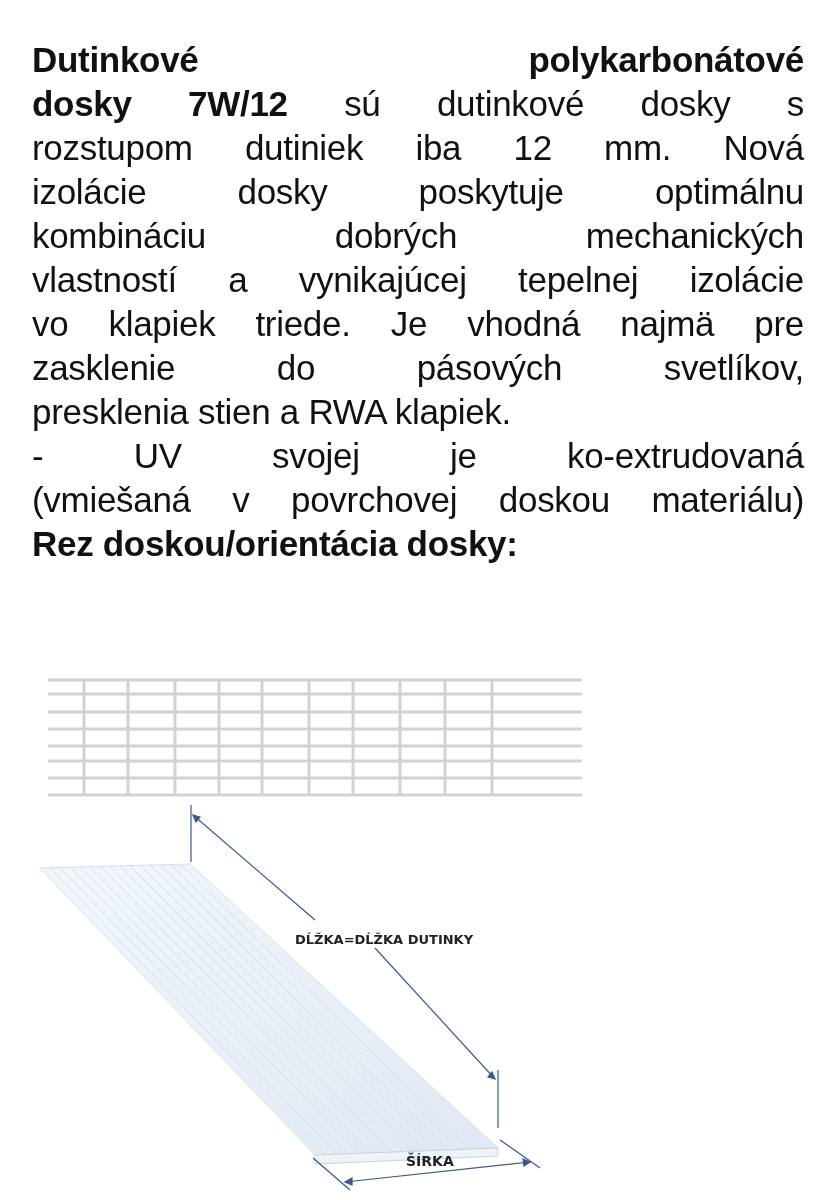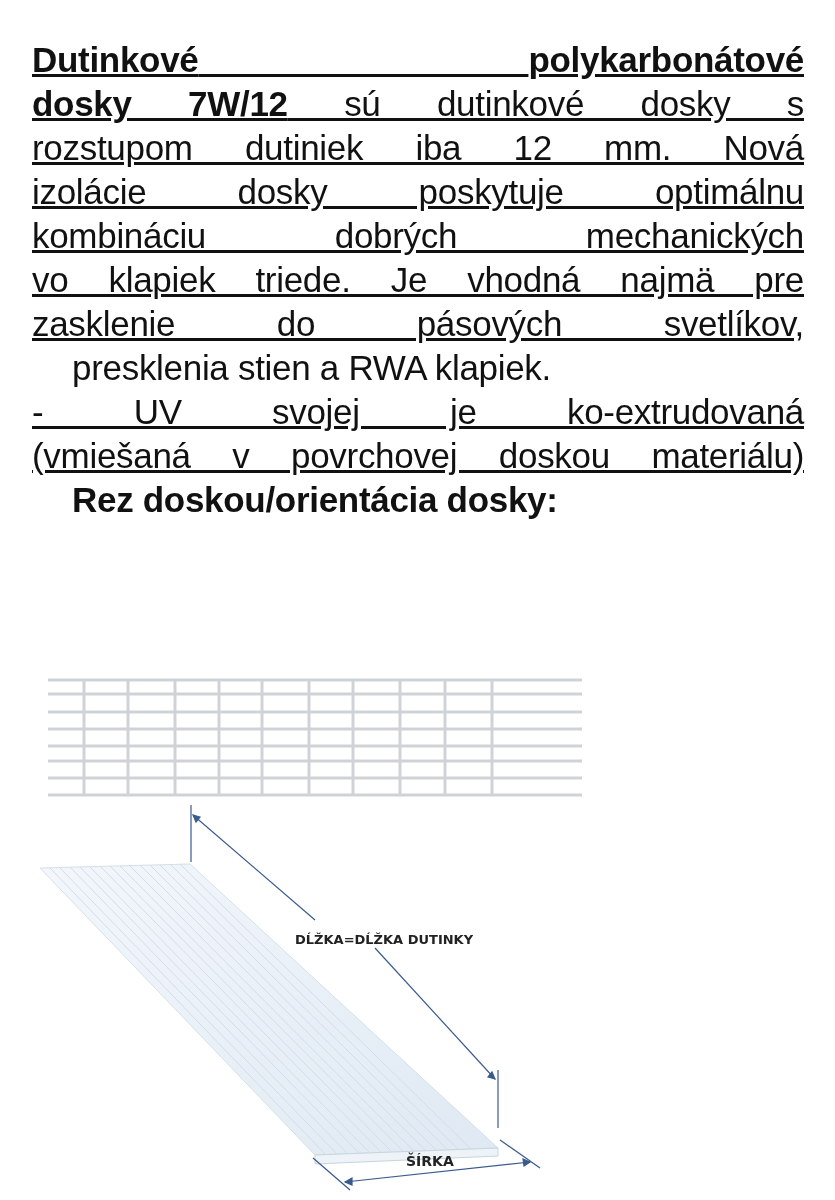--- a/index.html
+++ b/index.html
@@ -3,22 +3,22 @@
 <meta charset="utf-8">
 <style>
   html, body { margin: 0; padding: 0; background: #ffffff; }
   body { width: 835px; height: 1200px; position: relative; overflow: hidden; font-family: "Liberation Sans", sans-serif; color: #111; }
   .text-block {
     position: absolute; left: 32px; top: 38px; width: 772px;
     font-size: 35px; line-height: 44px; text-align: justify;
     letter-spacing: -0.3px;
   }
   .bold { font-weight: bold; }
-  .line-justify { display: block; text-align: justify; text-align-last: justify; text-decoration: underline; }
-  .line-left { display: block; text-align: left; margin-left: 40px; }
+  .line-justify { display: block; text-align: justify; text-align-last: justify; }
+  .line-left { display: block; text-align: left; }
   .heading { font-weight: bold; font-size: 35px; line-height: 44px; }
   .cross-section { position: absolute; left: 40px; top: 660px; width: 560px; height: 140px; }
   .sheet-diagram { position: absolute; left: 30px; top: 800px; width: 540px; height: 400px; }
   .watermark {
     position: absolute; right: 10px; top: 1196px;
     font-family: "DejaVu Sans", sans-serif; font-size: 30px;
     color: transparent; -webkit-text-stroke: 1px #cfcfcf; letter-spacing: 0.5px;
   }
   .label-length { font-family: "DejaVu Sans", sans-serif; font-weight: bold; font-size: 13px; fill: #222; }
   .label-width { font-family: "DejaVu Sans", sans-serif; font-weight: bold; font-size: 14px; fill: #222; }
@@ -28,20 +28,21 @@
 
 <div class="text-block">
   <span class="line-justify">
     <span class="bold">Dutinkové</span>
     <span class="bold">polykarbonátové</span>
   </span>
   <span class="line-justify"><span class="bold">dosky 7W/12</span><span> sú dutinkové dosky s</span></span>
   <span class="line-justify">rozstupom dutiniek iba 12 mm. Nová</span>
   <span class="line-justify">izolácie dosky poskytuje optimálnu</span>
   <span class="line-justify">kombináciu dobrých mechanických</span>
+  <span class="line-justify">vlastností a vynikajúcej tepelnej izolácie</span>
   <span class="line-justify">vo klapiek triede. Je vhodná najmä pre</span>
   <span class="line-justify">zasklenie do pásových svetlíkov,</span>
   <span class="line-left">presklenia stien a RWA klapiek.</span>
   <span class="line-justify">- UV svojej je ko-extrudovaná</span>
   <span class="line-justify">(vmiešaná v povrchovej doskou materiálu)</span>
   <span class="line-left heading">Rez doskou/orientácia dosky:</span>
 </div>
 
 <svg class="cross-section" viewBox="0 0 560 140">
   <g stroke="#cfd3d8" stroke-width="3" fill="none">

